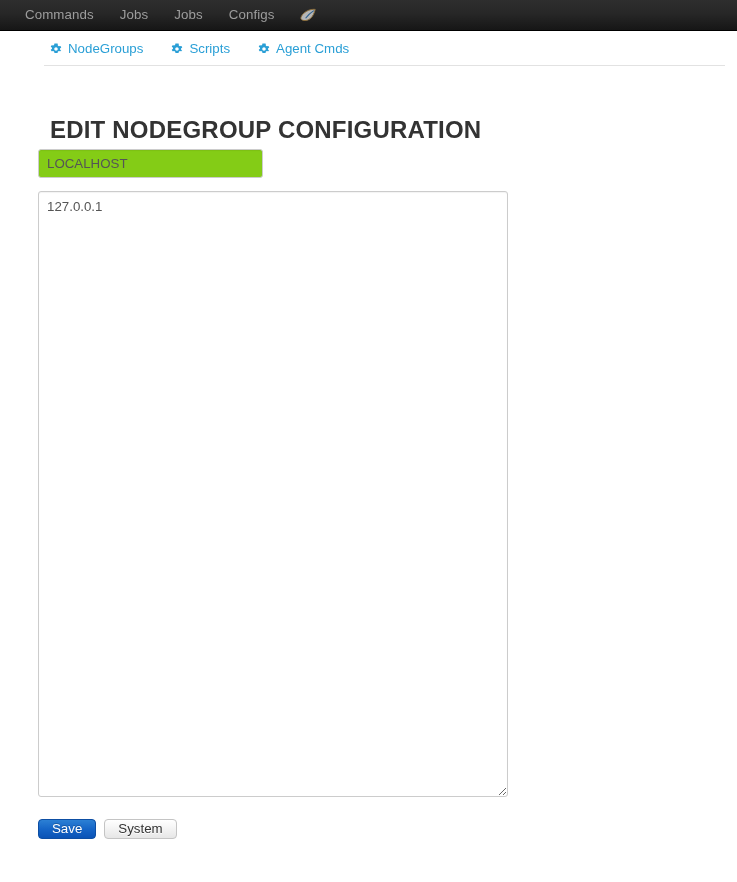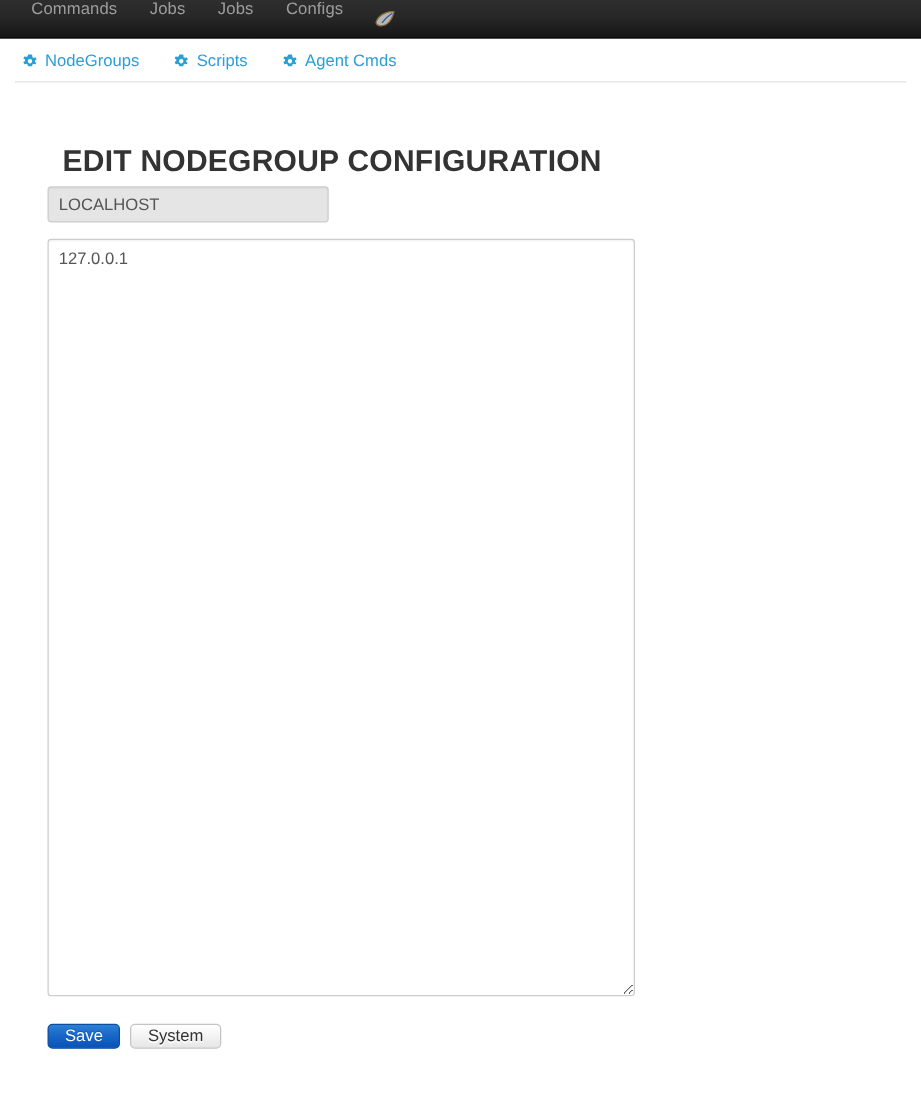--- a/index.html
+++ b/index.html
@@ -14,20 +14,21 @@
     -webkit-font-smoothing: antialiased;
   }
 
   
   .navbar {
     height: 31px;
     background: linear-gradient(to bottom, #2e2e2e 0%, #272727 45%, #161616 100%);
     background-color: #222222;
     border-bottom: 1px solid #000;
     display: flex;
+    align-items: center;
     padding-left: 12px;
     position: relative;
   }
   .nav-item {
     color: #9d9d9d;
     font-size: 13.3px;
     line-height: 1;
     padding: 0 13px;
     text-decoration: none;
     white-space: nowrap;
@@ -43,20 +44,21 @@
   .leaf-wrap svg { display: block; }
 
   
   .subnav {
     height: 35px;
     background: #ffffff;
     display: flex;
     align-items: center;
     padding-left: 18px;
     position: relative;
+    margin-left: 32px;
   }
   .subnav::after {
     content: "";
     position: absolute;
     left: 12px;
     right: 12px;
     bottom: 0;
     height: 1px;
     background: #e2e2e2;
   }
@@ -98,21 +100,21 @@
   .name-input {
     position: absolute;
     top: 149px;
     left: 38px;
     width: 225px;
     height: 29px;
     padding: 4px 8px;
     font-size: 13.3px;
     font-family: "Liberation Sans", sans-serif;
     color: #555555;
-    background-color: #e5e5e5;
+    background-color: #84cc16;
     border: 1px solid #cccccc;
     border-radius: 3px;
     box-shadow: inset 0 1px 1px rgba(0,0,0,0.06);
     outline: none;
   }
 
   .config-textarea {
     position: absolute;
     top: 191px;
     left: 38px;

